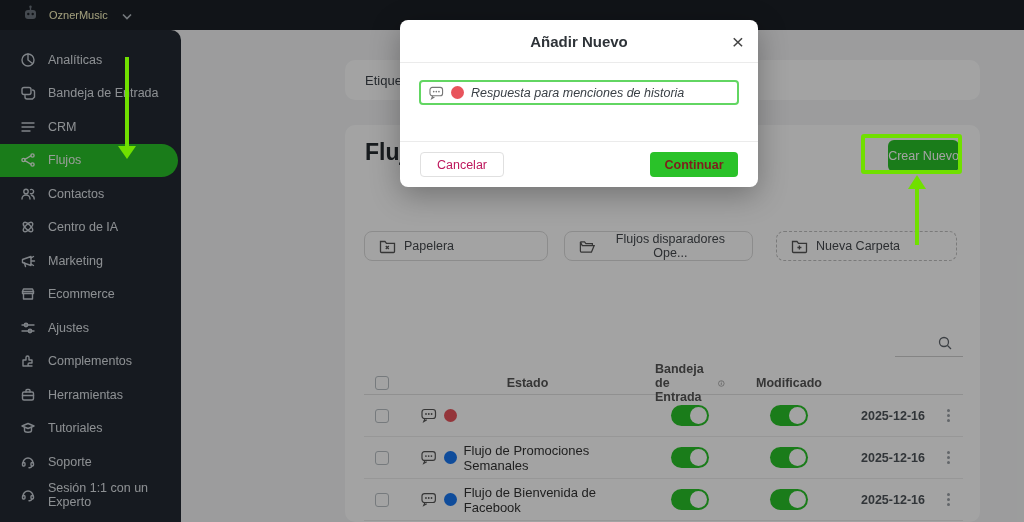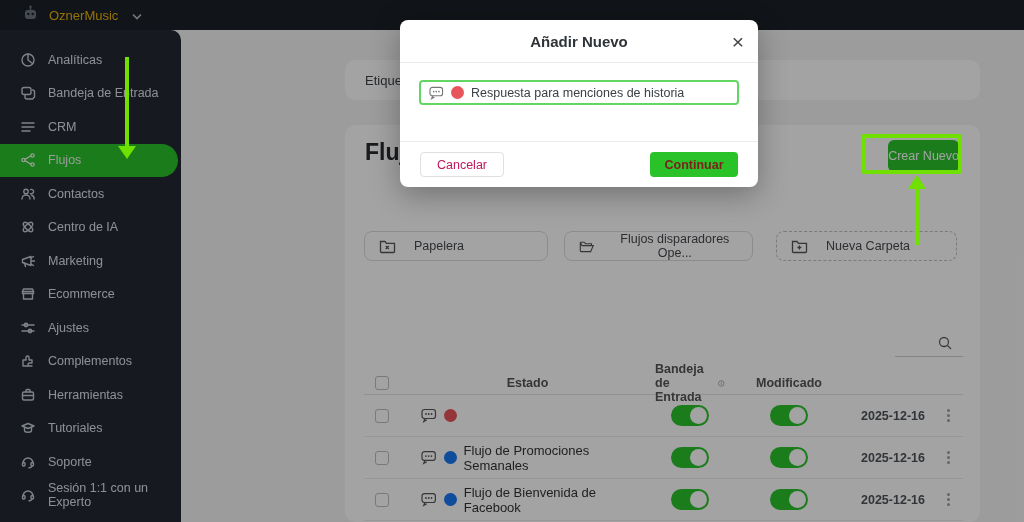--- a/index.html
+++ b/index.html
@@ -3,21 +3,21 @@
 <meta charset="utf-8">
 <style>
   * { margin:0; padding:0; box-sizing:border-box; }
   html,body { width:1024px; height:522px; overflow:hidden; }
   body { font-family:"Liberation Sans", sans-serif; }
   .app { position:relative; width:1024px; height:522px; background:#f4f5f6; overflow:hidden; }
 
   
   .topbar { position:absolute; left:0; top:0; width:1024px; height:30px; background:#1b2026;
             display:flex; align-items:center; padding-left:22px; gap:10px; z-index:10; }
-  .topbar .brand { color:#eab308; font-size:13px; }
+  .topbar .brand { color:#fef9c3; font-size:11px; }
   .chev { margin-left:4px; }
 
   
   .sidebar { position:absolute; left:0; top:30px; width:181px; height:492px; background:#232932;
              border-top-right-radius:10px; padding-top:13px; z-index:10; }
   .side-item { height:33.5px; display:flex; align-items:center; padding-left:20px; gap:12px;
                font-size:12.5px; color:#dbe0e5; cursor:pointer; }
   .side-item svg { flex:0 0 16px; }
   .side-item.active { background:#2AC229; border-radius:0 17px 17px 0; width:178px; color:#ecf7ec; }
   .icon-stroke { stroke:#c7ced5; fill:none; stroke-width:1.4; stroke-linecap:round; stroke-linejoin:round; }
@@ -28,21 +28,21 @@
               border-radius:10px; display:flex; align-items:center; padding-left:20px;
               font-size:13px; color:#3d434a; }
   .main-card { position:absolute; left:345px; top:125px; width:635px; height:397px; background:#fff;
                border-radius:10px; }
   .page-title { position:absolute; left:20px; top:14px; font-size:23px; font-weight:bold; color:#262c31; }
   .create-btn { position:absolute; right:21px; top:15px; height:32px; padding:0 0; background:#2AC229;
                 color:#fff; border-radius:6px; font-size:12.5px; display:flex; align-items:center;
                 border:none; cursor:pointer; }
   .folder-row { position:absolute; left:19px; top:106px; display:flex; gap:16px; }
   .fbtn { height:30px; border:1px solid #dcdcdc; border-radius:8px; display:flex; align-items:center;
-          gap:18px; padding:0 14px; font-size:12.5px; color:#45494e; background:#fff; cursor:pointer; }
+          gap:8px; padding:0 14px; font-size:12.5px; color:#45494e; background:#fff; cursor:pointer; }
   .fbtn.w1 { width:184px; } .fbtn.w2 { width:189px; }
   .fbtn.dashed { width:181px; margin-left:7px; border:1px dashed #bfbfbf; }
   .search { position:absolute; right:17px; top:205px; width:68px; height:27px;
             border-bottom:1px solid #cfcfcf; display:flex; justify-content:flex-end;
             align-items:center; padding-right:10px; cursor:text; }
 
   
   .tbl { position:absolute; left:19px; right:17px; top:237px; }
   .thead, .trow { display:grid; grid-template-columns:36px 1fr 70px 128px 80px 30px; align-items:center; }
   .thead { height:33px; border-bottom:1px solid #e2e2e2; font-size:12.5px; font-weight:bold; color:#555; }
@@ -62,21 +62,21 @@
   .kebab i { width:3px; height:3px; border-radius:50%; background:#9aa0a6; }
 
   
   .overlay { position:absolute; inset:0; background:rgba(0,0,0,0.36); z-index:40; }
   .modal { position:absolute; left:400px; top:20px; width:358px; height:167px; background:#fff;
            border-radius:8px; z-index:100; box-shadow:0 8px 30px rgba(0,0,0,.3); }
   .m-head { height:43px; border-bottom:1px solid #ebebeb; display:flex; align-items:center;
             justify-content:center; font-size:15px; font-weight:600; color:#2e3338; position:relative; }
   .m-close { position:absolute; right:14px; top:50%; transform:translateY(-50%); font-size:21px;
              line-height:1; color:#444; cursor:pointer; background:none; border:none; }
-  .m-body { padding:17px 19px; }
+  .m-body { padding:17px 19px;font-style:italic; }
   .m-input { height:25px; border:2px solid #62d662; border-radius:4px; display:flex; align-items:center;
              gap:7px; padding:0 8px; font-size:12.5px; color:#3a4046; background:#fff; cursor:text; }
   .m-input .chan-dot { width:13px; height:13px; }
   .m-foot { position:absolute; bottom:0; left:0; right:0; height:46px; border-top:1px solid #ebebeb;
             display:flex; align-items:center; justify-content:space-between; padding:0 20px; }
   .btn-cancel { width:84px; height:25px; border:1px solid #e0e0e0; border-radius:4px; color:#be185d;
                 font-size:12.5px; background:#fff; display:flex; align-items:center; justify-content:center; cursor:pointer; }
   .btn-continue { width:88px; height:25px; background:#2AC229; border:none; border-radius:4px; color:#7f1d1d;
                   font-size:12.5px; font-weight:600; display:flex; align-items:center; justify-content:center; cursor:pointer; }
 

